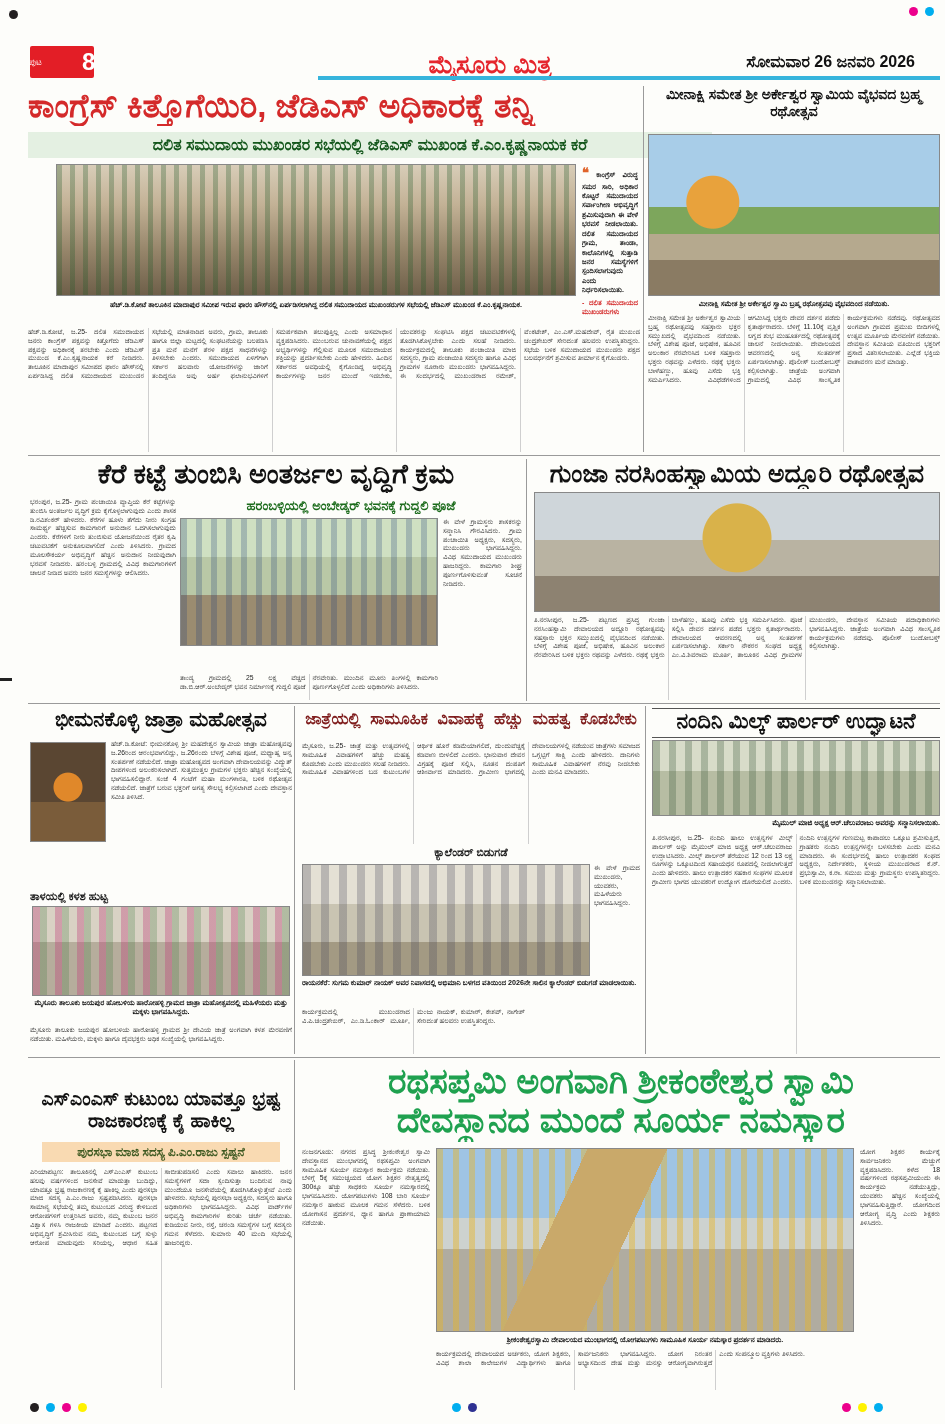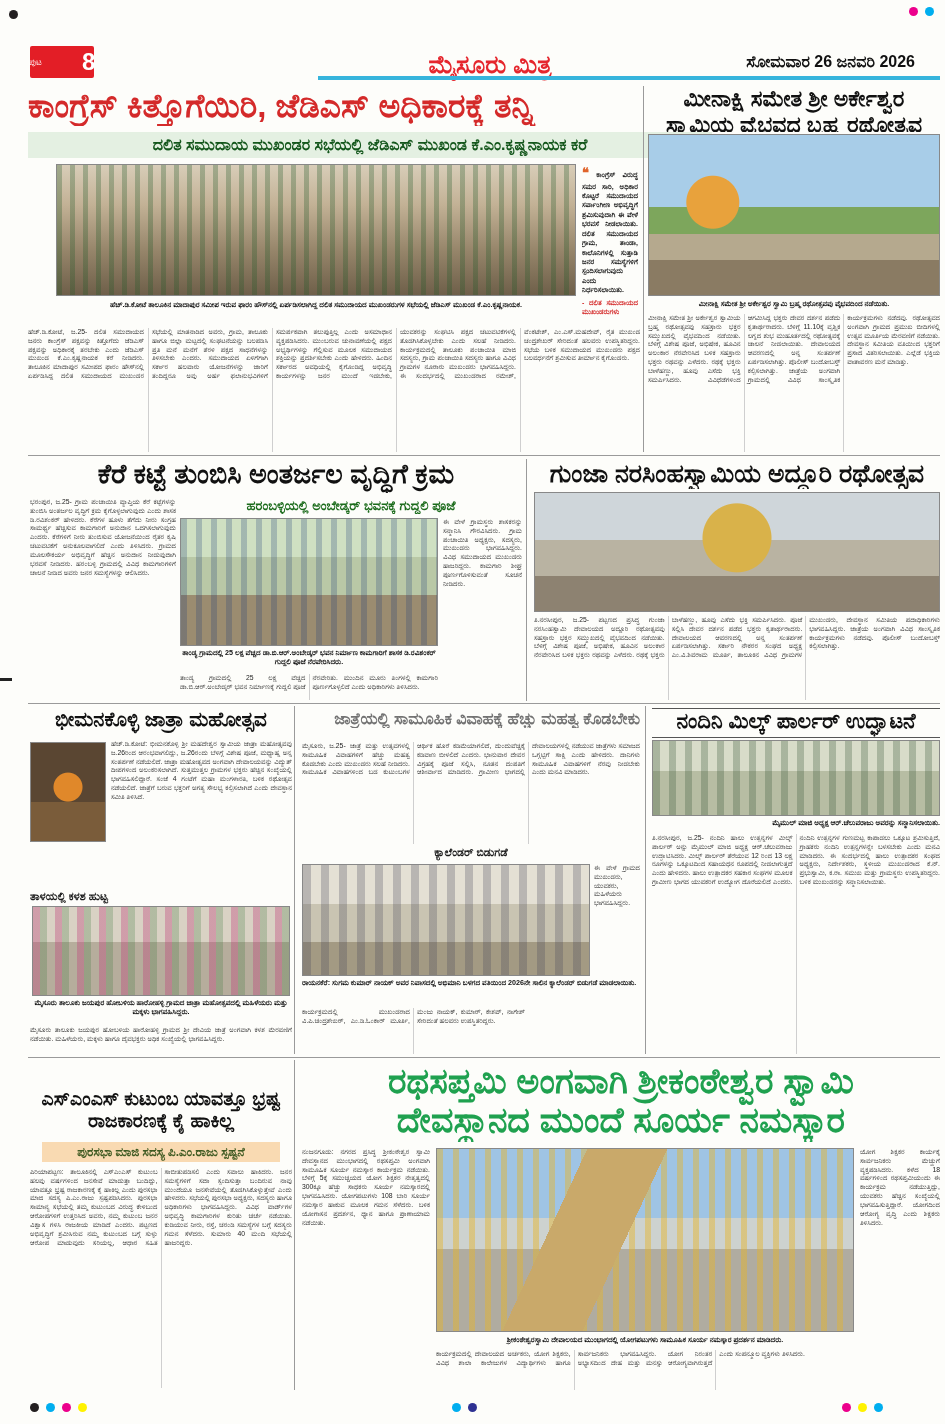--- a/index.html
+++ b/index.html
@@ -12,21 +12,21 @@
   .pagenum-box .pn-label{font-size:9px;line-height:1;}
   .pagenum-box .pn-num{font-size:24px;font-weight:bold;line-height:1;}
   .edition-box{background:#ddefdb;color:#111;font-weight:bold;font-size:19px;display:flex;align-items:center;justify-content:center;}
   .masthead{color:#e5262d;font-weight:bold;font-size:25px;text-align:center;}
   .dateline{font-weight:bold;font-size:16px;text-align:right;color:#111;}
   .cyan-rule{background:#36b4dc;height:4px;}
   
   .h-red-big{color:#d42a2a;font-weight:bold;font-size:33px;line-height:1.2;white-space:nowrap;overflow:hidden;}
   .subhead-green{background:#e4f0e2;color:#14571c;font-weight:bold;font-size:16px;display:flex;align-items:center;justify-content:center;overflow:hidden;white-space:nowrap;}
   .h-black{color:#111;font-weight:bold;text-align:center;line-height:1.18;overflow:hidden;}
-  .h-red-mid{color:#737373;font-weight:bold;text-align:right;overflow:hidden;white-space:nowrap;}
+  .h-red-mid{color:#7f1d1d;font-weight:bold;text-align:center;overflow:hidden;white-space:nowrap;font-family:Liberation Mono, monospace;}
   .h-green-big{color:#1fa14f;font-weight:bold;font-size:35px;text-align:center;line-height:1.1;overflow:hidden;}
   .subhead-olive{color:#1b6b1b;font-weight:bold;font-size:13px;text-align:center;overflow:hidden;white-space:nowrap;}
   .subhead-peach{background:#f9dab2;color:#3f5a22;font-weight:bold;font-size:12px;display:flex;align-items:center;justify-content:center;overflow:hidden;}
   
   .body-txt{font-size:6.8px;line-height:1.3;text-align:justify;overflow:hidden;color:#1c1c1c;}
   .cols-2{column-count:2;column-gap:7px;column-rule:1px solid #cfcfcf;}
   .cols-3{column-count:3;column-gap:7px;column-rule:1px solid #cfcfcf;}
   .cols-5{column-count:5;column-gap:8px;column-rule:1px solid #cfcfcf;}
   .caption{font-size:7.2px;font-weight:bold;text-align:center;line-height:1.25;overflow:hidden;color:#111;}
   .intro-col{font-size:7px;font-weight:bold;line-height:1.35;text-align:justify;overflow:hidden;}
@@ -93,32 +93,31 @@
   <div class="abs intro-col" style="left:582px;top:164px;width:56px;height:152px;">
     <span class="q">❝</span>
     <span>ಕಾಂಗ್ರೆಸ್ ವಿರುದ್ಧ ಸಮರ ಸಾರಿ, ಅಧಿಕಾರ ಕೊಟ್ಟರೆ ಸಮುದಾಯದ ಸರ್ವಾಂಗೀಣ ಅಭಿವೃದ್ಧಿಗೆ ಶ್ರಮಿಸುವುದಾಗಿ ಈ ವೇಳೆ ಭರವಸೆ ನೀಡಲಾಯಿತು. ದಲಿತ ಸಮುದಾಯದ ಗ್ರಾಮ, ತಾಂಡಾ, ಕಾಲೊನಿಗಳಲ್ಲಿ ಸುತ್ತಾಡಿ ಜನರ ಸಮಸ್ಯೆಗಳಿಗೆ ಸ್ಪಂದಿಸಲಾಗುವುದು ಎಂದು ನಿರ್ಧರಿಸಲಾಯಿತು.</span>
     <div class="attrib">- ದಲಿತ ಸಮುದಾಯದ ಮುಖಂಡರುಗಳು</div>
   </div>
   <div class="abs caption" style="left:56px;top:300px;width:520px;height:24px;">ಹೆಚ್.ಡಿ.ಕೋಟೆ ತಾಲೂಕಿನ ಮಾದಾಪುರ ಸಮೀಪ ಇರುವ ಫಾರಂ ಹೌಸ್‌ನಲ್ಲಿ ಏರ್ಪಡಿಸಲಾಗಿದ್ದ ದಲಿತ ಸಮುದಾಯದ ಮುಖಂಡರುಗಳ ಸಭೆಯಲ್ಲಿ ಜೆಡಿಎಸ್ ಮುಖಂಡ ಕೆ.ಎಂ.ಕೃಷ್ಣನಾಯಕ.</div>
   <div class="abs body-txt cols-5" style="left:28px;top:328px;width:612px;height:124px;">ಹೆಚ್.ಡಿ.ಕೋಟೆ, ಜ.25- ದಲಿತ ಸಮುದಾಯದ ಜನರು ಕಾಂಗ್ರೆಸ್ ಪಕ್ಷವನ್ನು ಕಿತ್ತೊಗೆದು ಜೆಡಿಎಸ್ ಪಕ್ಷವನ್ನು ಅಧಿಕಾರಕ್ಕೆ ತರಬೇಕು ಎಂದು ಜೆಡಿಎಸ್ ಮುಖಂಡ ಕೆ.ಎಂ.ಕೃಷ್ಣನಾಯಕ ಕರೆ ನೀಡಿದರು. ತಾಲೂಕಿನ ಮಾದಾಪುರ ಸಮೀಪದ ಫಾರಂ ಹೌಸ್‌ನಲ್ಲಿ ಏರ್ಪಡಿಸಿದ್ದ ದಲಿತ ಸಮುದಾಯದ ಮುಖಂಡರ ಸಭೆಯಲ್ಲಿ ಮಾತನಾಡಿದ ಅವರು, ಗ್ರಾಮ, ತಾಲೂಕು ಹಾಗೂ ಜಿಲ್ಲಾ ಮಟ್ಟದಲ್ಲಿ ಸಂಘಟನೆಯನ್ನು ಬಲಪಡಿಸಿ ಪ್ರತಿ ಮನೆ ಮನೆಗೆ ತೆರಳಿ ಪಕ್ಷದ ಸಾಧನೆಗಳನ್ನು ತಿಳಿಸಬೇಕು ಎಂದರು. ಸಮುದಾಯದ ಏಳಿಗೆಗಾಗಿ ಸರ್ಕಾರ ಹಲವಾರು ಯೋಜನೆಗಳನ್ನು ಜಾರಿಗೆ ತಂದಿದ್ದರೂ ಅವು ಅರ್ಹ ಫಲಾನುಭವಿಗಳಿಗೆ ಸಮರ್ಪಕವಾಗಿ ತಲುಪುತ್ತಿಲ್ಲ ಎಂದು ಅಸಮಾಧಾನ ವ್ಯಕ್ತಪಡಿಸಿದರು. ಮುಂಬರುವ ಚುನಾವಣೆಯಲ್ಲಿ ಪಕ್ಷದ ಅಭ್ಯರ್ಥಿಗಳನ್ನು ಗೆಲ್ಲಿಸುವ ಮೂಲಕ ಸಮುದಾಯದ ಶಕ್ತಿಯನ್ನು ಪ್ರದರ್ಶಿಸಬೇಕು ಎಂದು ಹೇಳಿದರು. ಹಿಂದಿನ ಸರ್ಕಾರದ ಅವಧಿಯಲ್ಲಿ ಕೈಗೊಂಡಿದ್ದ ಅಭಿವೃದ್ಧಿ ಕಾರ್ಯಗಳನ್ನು ಜನರ ಮುಂದೆ ಇಡಬೇಕು, ಯುವಕರನ್ನು ಸಂಘಟಿಸಿ ಪಕ್ಷದ ಚಟುವಟಿಕೆಗಳಲ್ಲಿ ತೊಡಗಿಸಿಕೊಳ್ಳಬೇಕು ಎಂದು ಸಲಹೆ ನೀಡಿದರು. ಕಾರ್ಯಕ್ರಮದಲ್ಲಿ ತಾಲೂಕು ಪಂಚಾಯಿತಿ ಮಾಜಿ ಸದಸ್ಯರು, ಗ್ರಾಮ ಪಂಚಾಯಿತಿ ಸದಸ್ಯರು ಹಾಗೂ ವಿವಿಧ ಗ್ರಾಮಗಳ ನೂರಾರು ಮುಖಂಡರು ಭಾಗವಹಿಸಿದ್ದರು. ಈ ಸಂದರ್ಭದಲ್ಲಿ ಮುಖಂಡರಾದ ರಮೇಶ್, ವೆಂಕಟೇಶ್, ಎಂ.ಎಸ್.ಮಹದೇವ್, ರೈತ ಮುಖಂಡ ಚಂದ್ರಶೇಖರ್ ಸೇರಿದಂತೆ ಹಲವರು ಉಪಸ್ಥಿತರಿದ್ದರು. ಸಭೆಯ ಬಳಿಕ ಸಮುದಾಯದ ಮುಖಂಡರು ಪಕ್ಷದ ಬಲವರ್ಧನೆಗೆ ಶ್ರಮಿಸುವ ತೀರ್ಮಾನ ಕೈಗೊಂಡರು.</div>
 
   <div class="abs vline" style="left:643px;top:86px;height:366px;"></div>
 
-  <div class="abs h-black" style="left:648px;top:86px;width:292px;height:46px;font-size:22px;">ಮೀನಾಕ್ಷಿ ಸಮೇತ ಶ್ರೀ ಅರ್ಕೇಶ್ವರ ಸ್ವಾಮಿಯ ವೈಭವದ ಬ್ರಹ್ಮ ರಥೋತ್ಸವ</div>
+  <div class="abs h-black" style="left:648px;top:86px;width:292px;height:46px;font-size:14px;">ಮೀನಾಕ್ಷಿ ಸಮೇತ ಶ್ರೀ ಅರ್ಕೇಶ್ವರ ಸ್ವಾಮಿಯ ವೈಭವದ ಬ್ರಹ್ಮ ರಥೋತ್ಸವ</div>
   <div class="abs photo ph-ark" style="left:648px;top:134px;width:292px;height:162px;"></div>
   <div class="abs caption" style="left:648px;top:299px;width:292px;height:12px;">ಮೀನಾಕ್ಷಿ ಸಮೇತ ಶ್ರೀ ಅರ್ಕೇಶ್ವರ ಸ್ವಾಮಿ ಬ್ರಹ್ಮ ರಥೋತ್ಸವವು ವೈಭವದಿಂದ ನಡೆಯಿತು.</div>
   <div class="abs body-txt cols-3" style="left:648px;top:314px;width:292px;height:138px;">ಮೀನಾಕ್ಷಿ ಸಮೇತ ಶ್ರೀ ಅರ್ಕೇಶ್ವರ ಸ್ವಾಮಿಯ ಬ್ರಹ್ಮ ರಥೋತ್ಸವವು ಸಹಸ್ರಾರು ಭಕ್ತರ ಸಮ್ಮುಖದಲ್ಲಿ ವೈಭವದಿಂದ ನಡೆಯಿತು. ಬೆಳಿಗ್ಗೆ ವಿಶೇಷ ಪೂಜೆ, ಅಭಿಷೇಕ, ಹೂವಿನ ಅಲಂಕಾರ ನೆರವೇರಿಸಿದ ಬಳಿಕ ಸಹಸ್ರಾರು ಭಕ್ತರು ರಥವನ್ನು ಎಳೆದರು. ರಥಕ್ಕೆ ಭಕ್ತರು ಬಾಳೆಹಣ್ಣು, ಹೂವು ಎಸೆದು ಭಕ್ತಿ ಸಮರ್ಪಿಸಿದರು. ವಿವಿಧೆಡೆಗಳಿಂದ ಆಗಮಿಸಿದ್ದ ಭಕ್ತರು ದೇವರ ದರ್ಶನ ಪಡೆದು ಕೃತಾರ್ಥರಾದರು. ಬೆಳಿಗ್ಗೆ 11.10ಕ್ಕೆ ವೃಶ್ಚಿಕ ಲಗ್ನದ ಶುಭ ಮುಹೂರ್ತದಲ್ಲಿ ರಥೋತ್ಸವಕ್ಕೆ ಚಾಲನೆ ನೀಡಲಾಯಿತು. ದೇವಾಲಯದ ಆವರಣದಲ್ಲಿ ಅನ್ನ ಸಂತರ್ಪಣೆ ಏರ್ಪಡಿಸಲಾಗಿತ್ತು. ಪೊಲೀಸ್ ಬಂದೋಬಸ್ತ್ ಕಲ್ಪಿಸಲಾಗಿತ್ತು. ಜಾತ್ರೆಯ ಅಂಗವಾಗಿ ಗ್ರಾಮದಲ್ಲಿ ವಿವಿಧ ಸಾಂಸ್ಕೃತಿಕ ಕಾರ್ಯಕ್ರಮಗಳು ನಡೆದವು. ರಥೋತ್ಸವದ ಅಂಗವಾಗಿ ಗ್ರಾಮದ ಪ್ರಮುಖ ಬೀದಿಗಳಲ್ಲಿ ಉತ್ಸವ ಮೂರ್ತಿಯ ಮೆರವಣಿಗೆ ನಡೆಯಿತು. ದೇವಸ್ಥಾನ ಸಮಿತಿಯ ವತಿಯಿಂದ ಭಕ್ತರಿಗೆ ಪ್ರಸಾದ ವಿತರಿಸಲಾಯಿತು. ಎಲ್ಲೆಡೆ ಭಕ್ತಿಯ ವಾತಾವರಣ ಮನೆ ಮಾಡಿತ್ತು.</div>
 
   <div class="abs hline" style="left:28px;top:455px;width:912px;"></div>
 
   <div class="abs h-black" style="left:30px;top:459px;width:492px;height:34px;font-size:27px;white-space:nowrap;">ಕೆರೆ ಕಟ್ಟೆ ತುಂಬಿಸಿ ಅಂತರ್ಜಲ ವೃದ್ಧಿಗೆ ಕ್ರಮ</div>
   <div class="abs body-txt" style="left:30px;top:498px;width:146px;height:202px;">ಭರಂಪುರ, ಜ.25- ಗ್ರಾಮ ಪಂಚಾಯಿತಿ ವ್ಯಾಪ್ತಿಯ ಕೆರೆ ಕಟ್ಟೆಗಳನ್ನು ತುಂಬಿಸಿ ಅಂತರ್ಜಲ ವೃದ್ಧಿಗೆ ಕ್ರಮ ಕೈಗೊಳ್ಳಲಾಗುವುದು ಎಂದು ಶಾಸಕ ಡಿ.ರವಿಶಂಕರ್ ಹೇಳಿದರು. ಕೆರೆಗಳ ಹೂಳು ತೆಗೆದು ನೀರು ಸಂಗ್ರಹ ಸಾಮರ್ಥ್ಯ ಹೆಚ್ಚಿಸುವ ಕಾಮಗಾರಿಗೆ ಅನುದಾನ ಒದಗಿಸಲಾಗುವುದು ಎಂದರು. ಕೆರೆಗಳಿಗೆ ನೀರು ತುಂಬಿಸುವ ಯೋಜನೆಯಿಂದ ರೈತರ ಕೃಷಿ ಚಟುವಟಿಕೆಗೆ ಅನುಕೂಲವಾಗಲಿದೆ ಎಂದು ತಿಳಿಸಿದರು. ಗ್ರಾಮದ ಮೂಲಸೌಕರ್ಯ ಅಭಿವೃದ್ಧಿಗೆ ಹೆಚ್ಚಿನ ಅನುದಾನ ನೀಡುವುದಾಗಿ ಭರವಸೆ ನೀಡಿದರು. ಹರಂಬಳ್ಳಿ ಗ್ರಾಮದಲ್ಲಿ ವಿವಿಧ ಕಾಮಗಾರಿಗಳಿಗೆ ಚಾಲನೆ ನೀಡಿದ ಅವರು ಜನರ ಸಮಸ್ಯೆಗಳನ್ನು ಆಲಿಸಿದರು.</div>
   <div class="abs subhead-olive" style="left:180px;top:498px;width:342px;">ಹರಂಬಳ್ಳಿಯಲ್ಲಿ ಅಂಬೇಡ್ಕರ್ ಭವನಕ್ಕೆ ಗುದ್ದಲಿ ಪೂಜೆ</div>
   <div class="abs photo ph-guddali" style="left:180px;top:518px;width:258px;height:128px;"></div>
-  <div class="abs caption" style="left:180px;top:648px;width:258px;height:24px;">ತಾಂಡ್ಯ ಗ್ರಾಮದಲ್ಲಿ 25 ಲಕ್ಷ ವೆಚ್ಚದ ಡಾ.ಬಿ.ಆರ್.ಅಂಬೇಡ್ಕರ್ ಭವನ ನಿರ್ಮಾಣ ಕಾಮಗಾರಿಗೆ ಶಾಸಕ ಡಿ.ರವಿಶಂಕರ್ ಗುದ್ದಲಿ ಪೂಜೆ ನೆರವೇರಿಸಿದರು.</div>
   <div class="abs body-txt cols-2" style="left:180px;top:674px;width:258px;height:26px;">ತಾಂಡ್ಯ ಗ್ರಾಮದಲ್ಲಿ 25 ಲಕ್ಷ ವೆಚ್ಚದ ಡಾ.ಬಿ.ಆರ್.ಅಂಬೇಡ್ಕರ್ ಭವನ ನಿರ್ಮಾಣಕ್ಕೆ ಗುದ್ದಲಿ ಪೂಜೆ ನೆರವೇರಿತು. ಮುಂದಿನ ಮೂರು ತಿಂಗಳಲ್ಲಿ ಕಾಮಗಾರಿ ಪೂರ್ಣಗೊಳ್ಳಲಿದೆ ಎಂದು ಅಧಿಕಾರಿಗಳು ತಿಳಿಸಿದರು.</div>
   <div class="abs body-txt" style="left:443px;top:518px;width:79px;height:182px;">ಈ ವೇಳೆ ಗ್ರಾಮಸ್ಥರು ಶಾಸಕರನ್ನು ಸನ್ಮಾನಿಸಿ ಗೌರವಿಸಿದರು. ಗ್ರಾಮ ಪಂಚಾಯಿತಿ ಅಧ್ಯಕ್ಷರು, ಸದಸ್ಯರು, ಮುಖಂಡರು ಭಾಗವಹಿಸಿದ್ದರು. ವಿವಿಧ ಸಮುದಾಯದ ಮುಖಂಡರು ಹಾಜರಿದ್ದರು. ಕಾಮಗಾರಿ ಶೀಘ್ರ ಪೂರ್ಣಗೊಳಿಸುವಂತೆ ಸೂಚನೆ ನೀಡಿದರು.</div>
 
   <div class="abs vline" style="left:526px;top:459px;height:242px;"></div>
 
   <div class="abs h-black" style="left:534px;top:459px;width:406px;height:30px;font-size:25px;white-space:nowrap;">ಗುಂಜಾ ನರಸಿಂಹಸ್ವಾಮಿಯ ಅದ್ದೂರಿ ರಥೋತ್ಸವ</div>
   <div class="abs photo ph-gunja" style="left:534px;top:492px;width:406px;height:120px;"></div>
   <div class="abs body-txt cols-3" style="left:534px;top:616px;width:406px;height:84px;">ತಿ.ನರಸೀಪುರ, ಜ.25- ಪಟ್ಟಣದ ಪ್ರಸಿದ್ಧ ಗುಂಜಾ ನರಸಿಂಹಸ್ವಾಮಿ ದೇವಾಲಯದ ಅದ್ದೂರಿ ರಥೋತ್ಸವವು ಸಹಸ್ರಾರು ಭಕ್ತರ ಸಮ್ಮುಖದಲ್ಲಿ ವೈಭವದಿಂದ ನಡೆಯಿತು. ಬೆಳಿಗ್ಗೆ ವಿಶೇಷ ಪೂಜೆ, ಅಭಿಷೇಕ, ಹೂವಿನ ಅಲಂಕಾರ ನೆರವೇರಿಸಿದ ಬಳಿಕ ಭಕ್ತರು ರಥವನ್ನು ಎಳೆದರು. ರಥಕ್ಕೆ ಭಕ್ತರು ಬಾಳೆಹಣ್ಣು, ಹೂವು ಎಸೆದು ಭಕ್ತಿ ಸಮರ್ಪಿಸಿದರು. ಪೂಜೆ ಸಲ್ಲಿಸಿ ದೇವರ ದರ್ಶನ ಪಡೆದ ಭಕ್ತರು ಕೃತಾರ್ಥರಾದರು. ದೇವಾಲಯದ ಆವರಣದಲ್ಲಿ ಅನ್ನ ಸಂತರ್ಪಣೆ ಏರ್ಪಡಿಸಲಾಗಿತ್ತು. ಸರ್ಕಾರಿ ನೌಕರರ ಸಂಘದ ಅಧ್ಯಕ್ಷ ಎಂ.ವಿ.ಶಿವರಾಮ ಮೂರ್ತಿ, ತಾಲೂಕಿನ ವಿವಿಧ ಗ್ರಾಮಗಳ ಮುಖಂಡರು, ದೇವಸ್ಥಾನ ಸಮಿತಿಯ ಪದಾಧಿಕಾರಿಗಳು ಭಾಗವಹಿಸಿದ್ದರು. ಜಾತ್ರೆಯ ಅಂಗವಾಗಿ ವಿವಿಧ ಸಾಂಸ್ಕೃತಿಕ ಕಾರ್ಯಕ್ರಮಗಳು ನಡೆದವು. ಪೊಲೀಸ್ ಬಂದೋಬಸ್ತ್ ಕಲ್ಪಿಸಲಾಗಿತ್ತು.</div>
 
   <div class="abs hline" style="left:28px;top:703px;width:912px;"></div>

